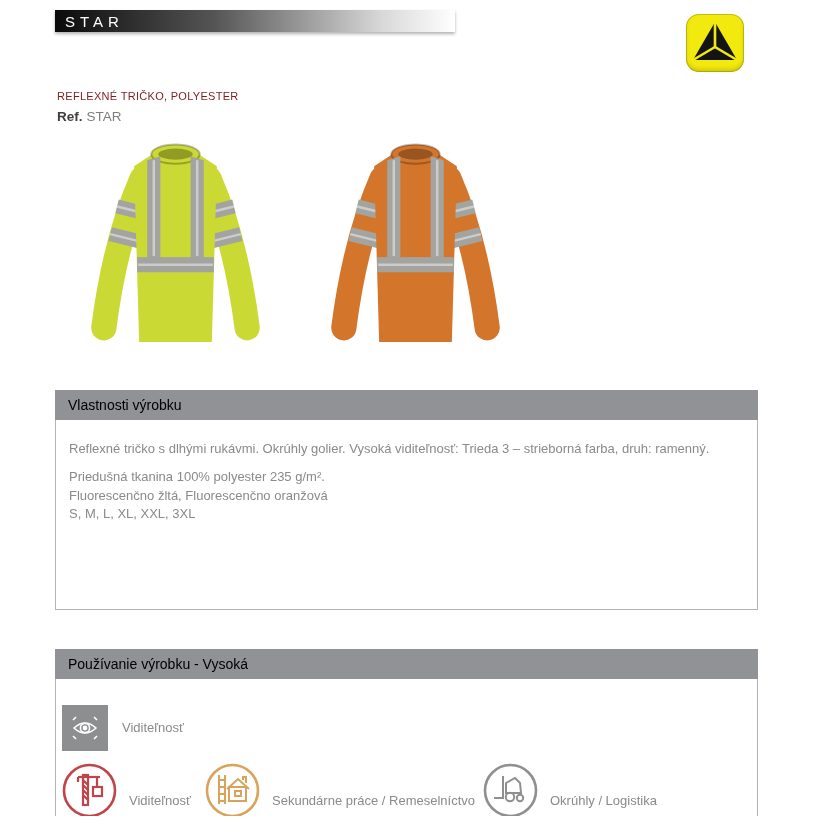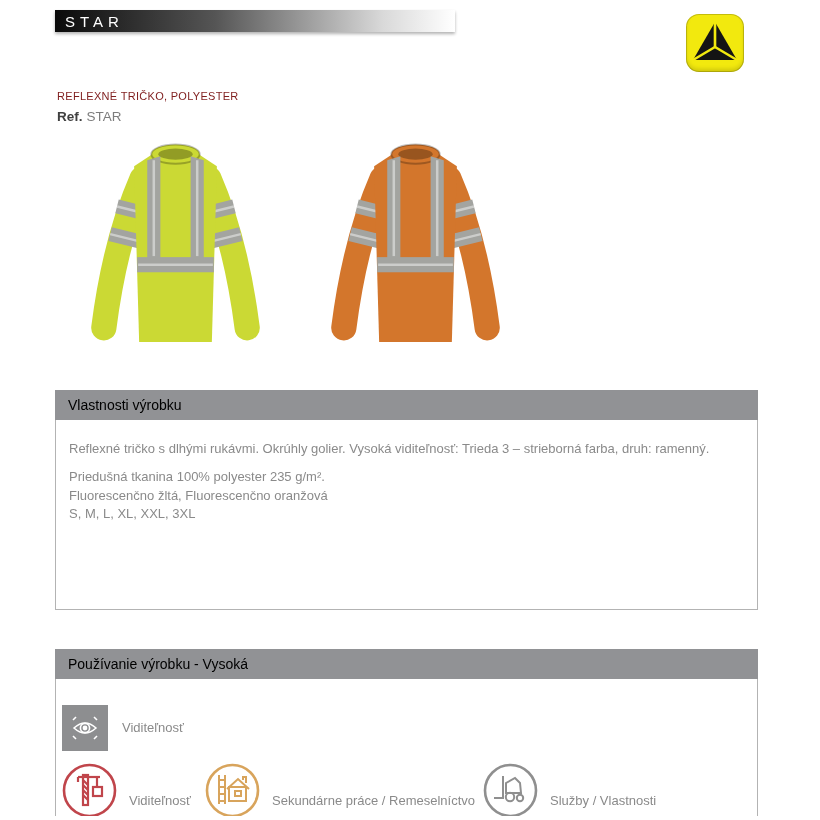--- a/index.html
+++ b/index.html
@@ -212,16 +212,16 @@
 
   <div class="risk-item risk-3">
     <svg class="circle" viewBox="0 0 55 55" fill="none" stroke-width="2" stroke="#8f8f8f">
       <circle cx="27.5" cy="27.5" r="25.5" stroke-width="2.6"></circle>
       <path d="M 20 13 L 20 36"></path>
       <path d="M 20 35 L 11 35"></path>
       <path d="M 23 20 L 32 15 L 37 20 L 38 30 L 23 30 Z"></path>
       <circle cx="27" cy="34" r="4.2"></circle>
       <circle cx="37" cy="35" r="3.2"></circle>
     </svg>
-    <span class="usage-label">Služby / Vlastnosti</span>
+    <span class="usage-label">Okrúhly / Logistika</span>
   </div>
 
 </div>
 
 </body></html>

